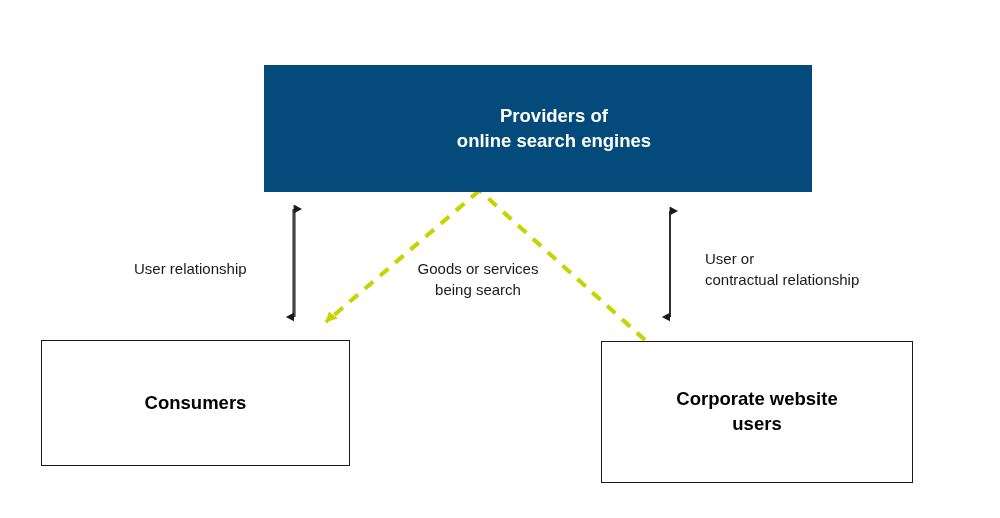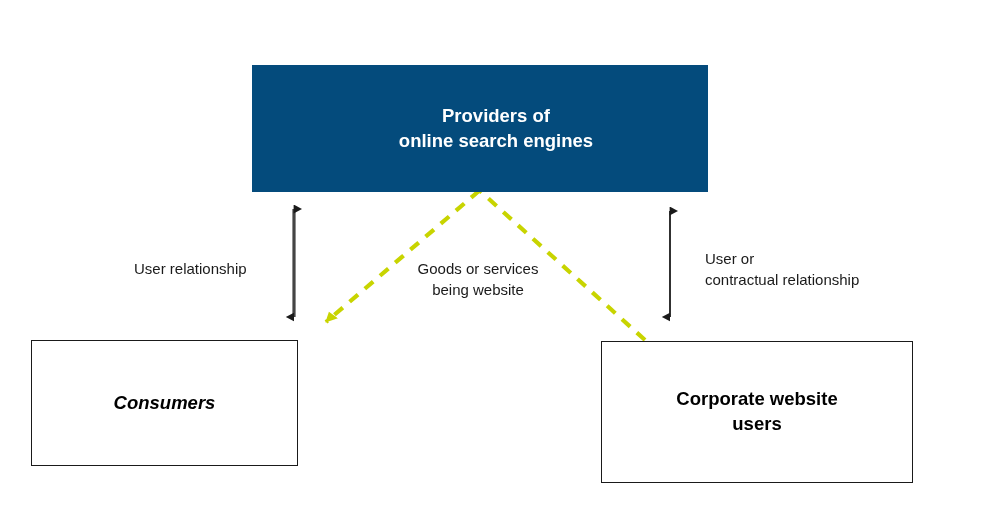--- a/index.html
+++ b/index.html
@@ -37,33 +37,32 @@
   .node-outline {
     background: #ffffff;
     border: 1.6px solid #1a1a1a;
     color: #000000;
     font-weight: bold;
     font-size: 18.5px;
     line-height: 1.35;
   }
 
   #box-search-engines {
-    left: 252px;
+    left: 264px;
     top: 65px;
-    width: 456px;
+    width: 548px;
     height: 127px;
     padding-left: 32px;
   }
 
   #box-consumers {
-    left: 31px;
+    left: 41px;
     top: 340px;
-    width: 267px;
+    width: 309px;
     height: 126px;
-    font-style: italic;
   }
 
   #box-corporate-users {
     left: 601px;
     top: 341px;
     width: 312px;
     height: 142px;
   }
 
   .node-label {
@@ -151,18 +150,18 @@
   </div>
 
   <div class="node node-outline" id="box-corporate-users">
     <span class="node-label">Corporate website
 users</span>
   </div>
 
   <div class="edge-label" id="label-user-relationship">User relationship</div>
 
   <div class="edge-label" id="label-goods-services">Goods or services
-being website</div>
+being search</div>
 
   <div class="edge-label" id="label-user-contractual">User or
 contractual relationship</div>
 
 </div>
 
 </body></html>

